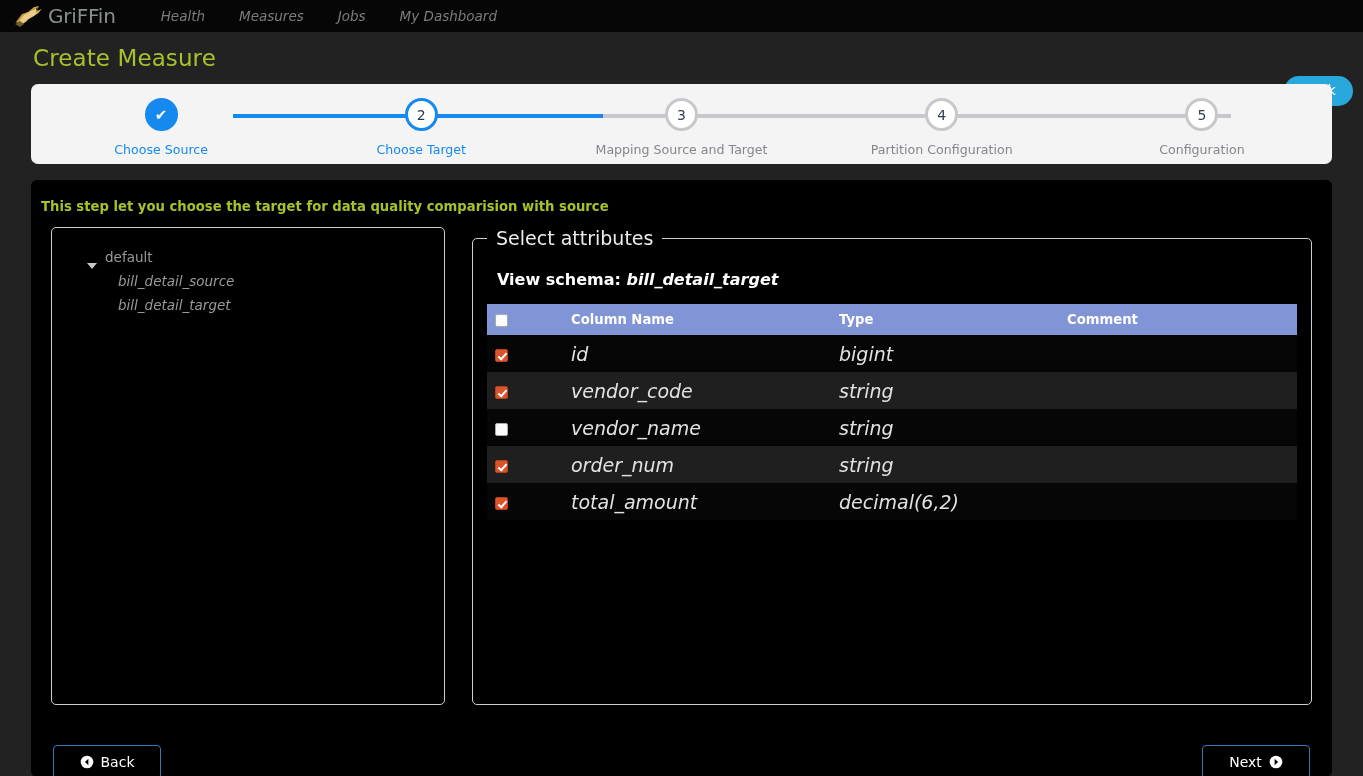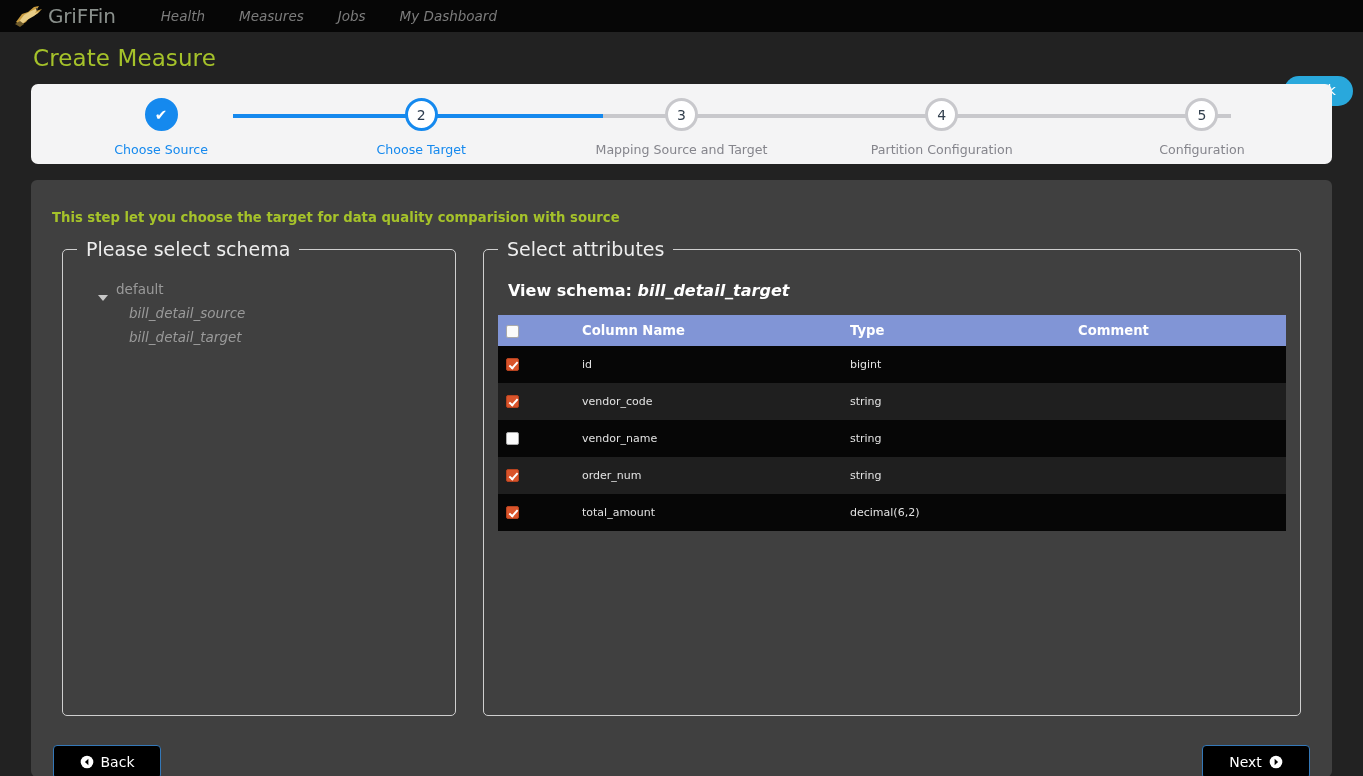--- a/index.html
+++ b/index.html
@@ -123,25 +123,25 @@
     margin-top: 11px;
     font-size: 12.6px;
     color: #85858c;
     white-space: nowrap;
   }
   .step-label.on { color: #1589ee; }
 
   
   .main-panel {
     margin: 16px 31px 0 31px;
-    background: #404040;
+    background: #000000;
     border-radius: 6px;
     height: 597px;
     position: relative;
-    padding: 11px;
+    padding: 0;
   }
   .hint {
     color: #a5c22a;
     font-size: 13.2px;
     font-weight: bold;
     padding: 19px 0 0 10px;
   }
   .columns {
     display: flex;
     padding: 13px 20px 0 20px;
@@ -211,24 +211,25 @@
     background: #8195d6;
     color: #ffffff;
     font-size: 13.2px;
     font-weight: bold;
     text-align: left;
     height: 31px;
     padding: 0 8px;
   }
   table.attr tbody td {
     color: #e2e2e2;
-    font-size: 11px;
+    font-size: 19px;
     height: 37px;
     padding: 0 8px;
     vertical-align: middle;
+    font-style: italic;
   }
   table.attr tbody tr:nth-child(odd)  { background: #060606; }
   table.attr tbody tr:nth-child(even) { background: #1f1f1f; }
   .col-chk  { width: 76px; }
   .col-name { width: 268px; }
   .col-type { width: 228px; }
 
   .chk {
     width: 13px; height: 13px;
     display: inline-block;
@@ -337,21 +338,20 @@
   </div>
 </div>
 
 <div class="main-panel">
 
   <div class="hint">This step let you choose the target for data quality comparision with source</div>
 
   <div class="columns">
 
     <fieldset class="box box-left">
-      <legend>Please select schema</legend>
       <div class="tree">
         <div class="tree-node">
           <span class="caret"></span>
           <span>default</span>
         </div>
         <div class="tree-child">bill_detail_source</div>
         <div class="tree-child">bill_detail_target</div>
       </div>
     </fieldset>
 

